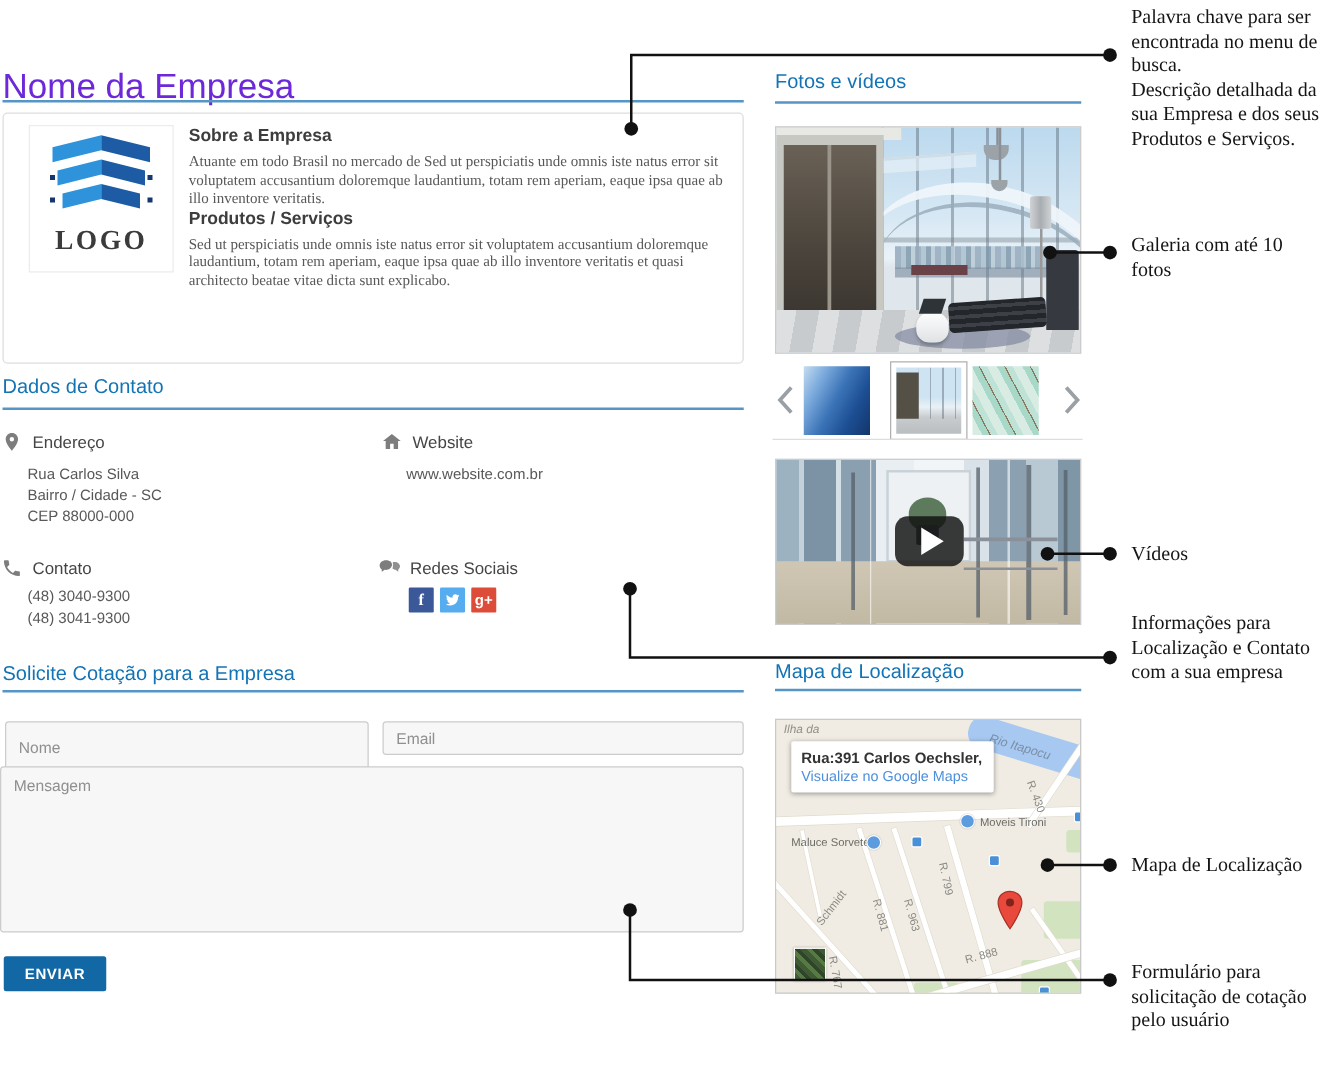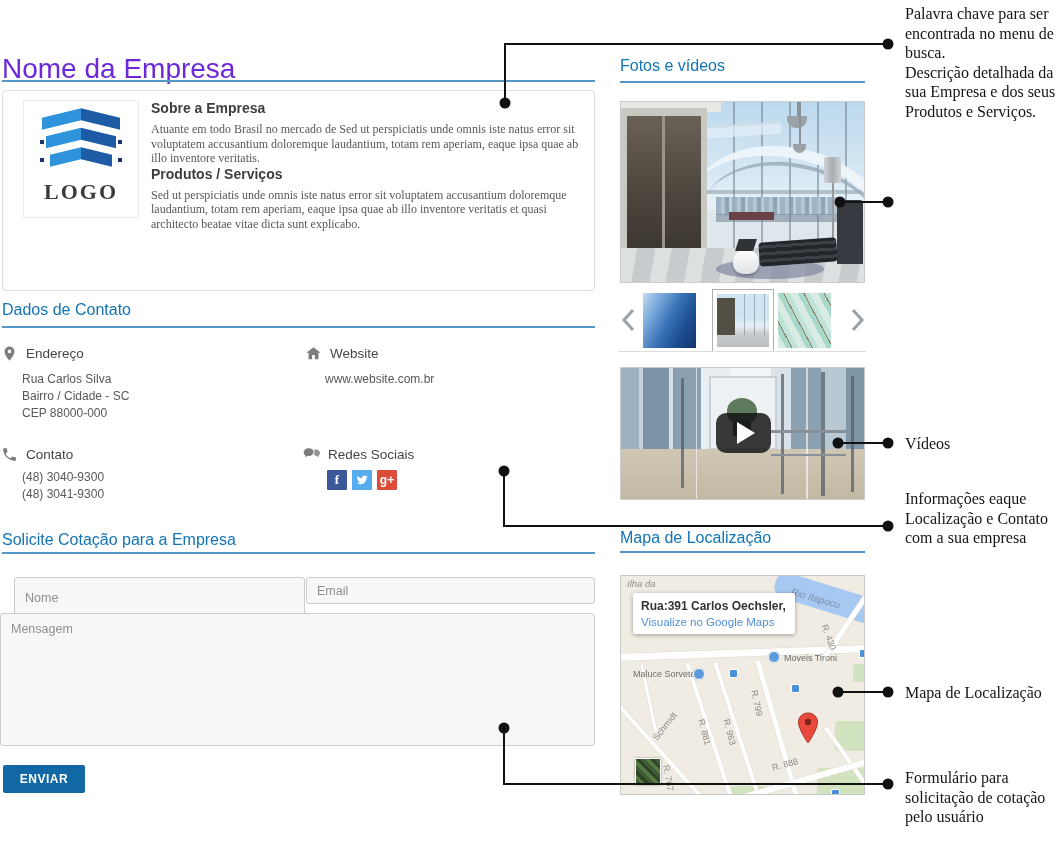--- a/index.html
+++ b/index.html
@@ -216,21 +216,21 @@
         <svg width="12" height="12" viewBox="0 0 24 24" fill="#fff">
           <path d="M23.4 4.8c-.8.4-1.7.6-2.6.8.9-.6 1.6-1.5 2-2.5-.9.5-1.9.9-2.9 1.1C19 3.3 17.8 2.8 16.5 2.8c-2.5 0-4.5 2-4.5 4.5 0 .4 0 .7.1 1-3.7-.2-7-2-9.2-4.7-.4.7-.6 1.5-.6 2.3 0 1.6.8 2.9 2 3.7-.7 0-1.4-.2-2-.5v.1c0 2.2 1.5 4 3.6 4.4-.4.1-.8.2-1.2.2-.3 0-.6 0-.9-.1.6 1.8 2.2 3.1 4.2 3.1-1.5 1.2-3.5 1.9-5.6 1.9-.4 0-.7 0-1.1-.1 2 1.3 4.4 2 6.9 2 8.3 0 12.8-6.9 12.8-12.8v-.6c.9-.6 1.6-1.4 2.2-2.3z"></path>
         </svg>
       </div>
     <div class="soc" style="background:#dd4b39; font-size:12px;">g+</div>
   </div>
 
   <div class="abs h2" style="left:2px; top:531px;">Solicite Cotação para a Empresa</div>
   <div class="abs rule" style="left:2px; top:552px; width:593px;"></div>
 
-  <input class="abs inp" style="left: 14px; top: 577px; width: 291px; height: 42px;" placeholder="Nome">
+  <input class="abs inp" style="left: 4px; top: 577px; width: 291px; height: 42px;" placeholder="Nome">
   <input class="abs inp" style="left: 306px; top: 577px; width: 289px; height: 27px;" placeholder="Email">
   <textarea class="abs inp" style="left: 0px; top: 613px; width: 595px; height: 133px;" placeholder="Mensagem"></textarea>
   <button class="abs btn" style="left:3px; top:765px; width:82px; height:28px;">ENVIAR</button>
 
   <div class="abs h2" style="left:620px; top:57px;">Fotos e vídeos</div>
   <div class="abs rule" style="left:620px; top:81px; width:245px;"></div>
 
   <div class="abs frame" style="left:620px; top:101px; width:245px; height:182px;">
     <div class="ph-sky"></div>
     <div class="ph-mull"></div>
@@ -338,22 +338,23 @@
     <div class="map-info">
       <div class="map-info-title">Rua:391 Carlos Oechsler, ...</div>
       <div class="map-info-link">Visualize no Google Maps</div>
     </div>
   </div>
 
   <div class="note" style="left:905px; top:4px; width:152px;">
     <div>Palavra chave para ser encontrada no menu de busca.</div>
     <div>Descrição detalhada da sua Empresa e dos seus Produtos e Serviços.</div>
   </div>
+  <div class="note" style="left:905px; top:187px; width:130px;">Galeria com até 10 fotos</div>
   <div class="note" style="left:905px; top:434px;">Vídeos</div>
-  <div class="note" style="left:905px; top:489px; width:148px;">Informações eaque Localização e Contato com a sua empresa</div>
+  <div class="note" style="left:905px; top:489px; width:148px;">Informações para Localização e Contato com a sua empresa</div>
   <div class="note" style="left:905px; top:683px; white-space:nowrap;">Mapa de Localização</div>
   <div class="note" style="left:905px; top:768px; width:158px;">Formulário para solicitação de cotação pelo usuário</div>
 
   <svg class="connectors" width="1059" height="863" viewBox="0 0 1059 863">
     <g stroke="#111" stroke-width="2" fill="none">
       <path d="M505 103 V44 H884"></path>
       <path d="M840 202 H884"></path>
       <path d="M838 443 H884"></path>
       <path d="M504 471 V526 H884"></path>
       <path d="M838 692 H884"></path>

